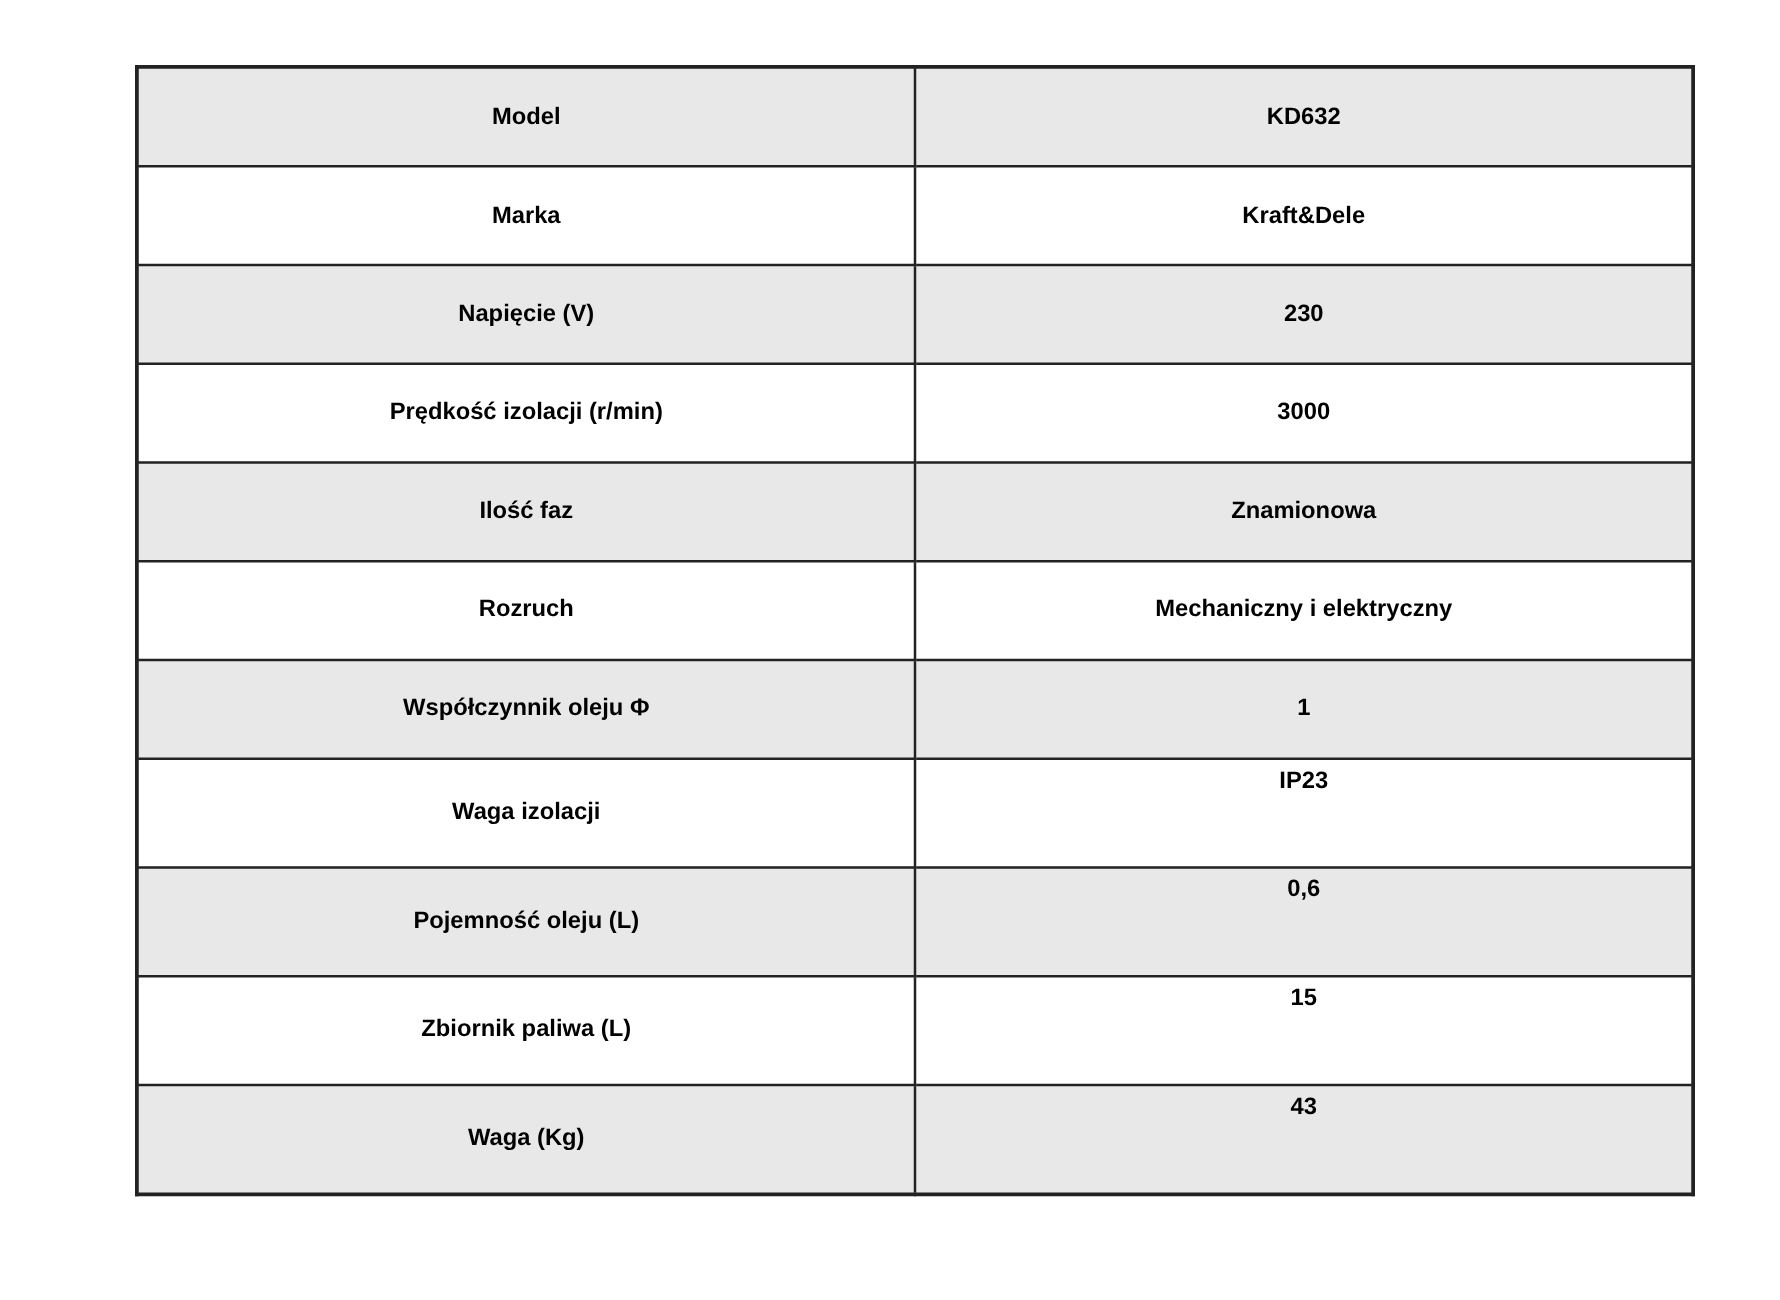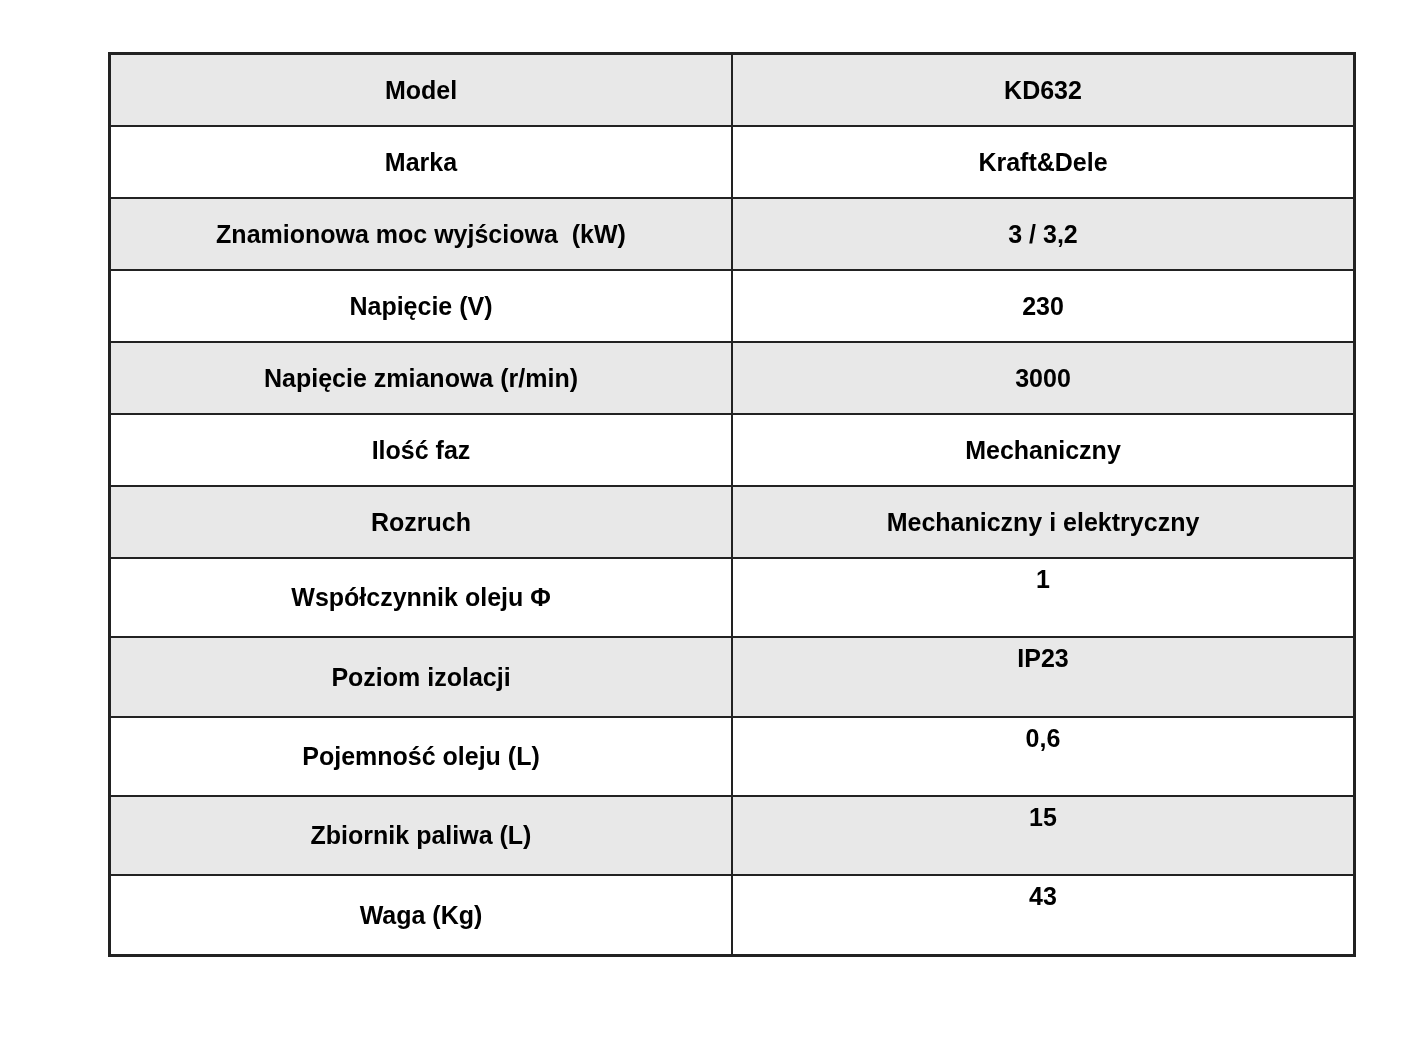--- a/index.html
+++ b/index.html
@@ -27,21 +27,21 @@
     table-layout: fixed;
     border: 3px solid #222222;
   }
   table.spec-table td {
     border: 2px solid #222222;
     width: 50%;
     height: 56.5px;
     text-align: center;
     vertical-align: middle;
     font-weight: 700;
-    font-size: 25px;
+    font-size: 19px;
     color: #000000;
     padding: 0 10px;
     white-space: pre-wrap;
     line-height: 1.15;
   }
   
   table.spec-table tr:nth-child(odd) td {
     background: #e8e8e8;
   }
   table.spec-table tr:nth-child(even) td {
@@ -64,52 +64,48 @@
     <td class="label-cell">Model</td>
     <td class="value-cell">KD632</td>
   </tr>
 
   <tr>
     <td class="label-cell">Marka</td>
     <td class="value-cell">Kraft&amp;Dele</td>
   </tr>
 
 
-  <tr>
-    <td class="label-cell">Znamionowa moc wyjściowa  (kW)</td>
-    <td class="value-cell">3 / 3,2</td>
-  </tr>
 
   <tr>
     <td class="label-cell">Napięcie (V)</td>
     <td class="value-cell">230</td>
   </tr>
 
   <tr>
-    <td class="label-cell">Napięcie zmianowa (r/min)</td>
+    <td class="label-cell">Prędkość izolacji (r/min)</td>
     <td class="value-cell">3000</td>
   </tr>
 
   <tr>
     <td class="label-cell">Ilość faz</td>
-    <td class="value-cell">Mechaniczny</td>
+    <td class="value-cell">Znamionowa</td>
   </tr>
 
   <tr>
     <td class="label-cell">Rozruch</td>
     <td class="value-cell">Mechaniczny i elektryczny</td>
   </tr>
 
   <tr>
     <td class="label-cell">Współczynnik oleju Φ</td>
     <td class="value-cell">1</td>
   </tr>
 
   <tr>
-    <td class="label-cell">Poziom izolacji</td>
+    <td class="label-cell">Waga izolacji</td>
     <td class="value-cell">IP23</td>
   </tr>
 
 
 
   <tr>
     <td class="label-cell">Pojemność oleju (L)</td>
     <td class="value-cell">0,6</td>
   </tr>
 

